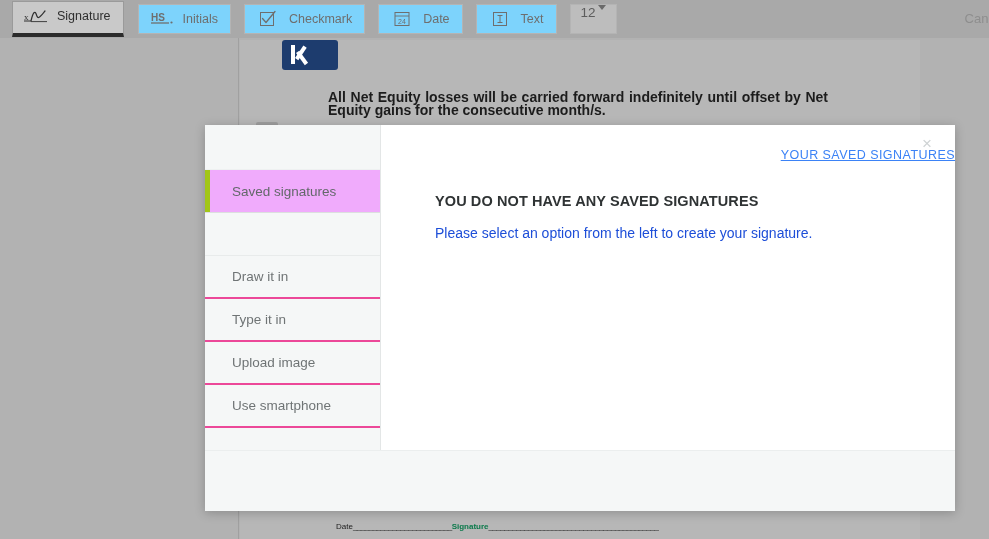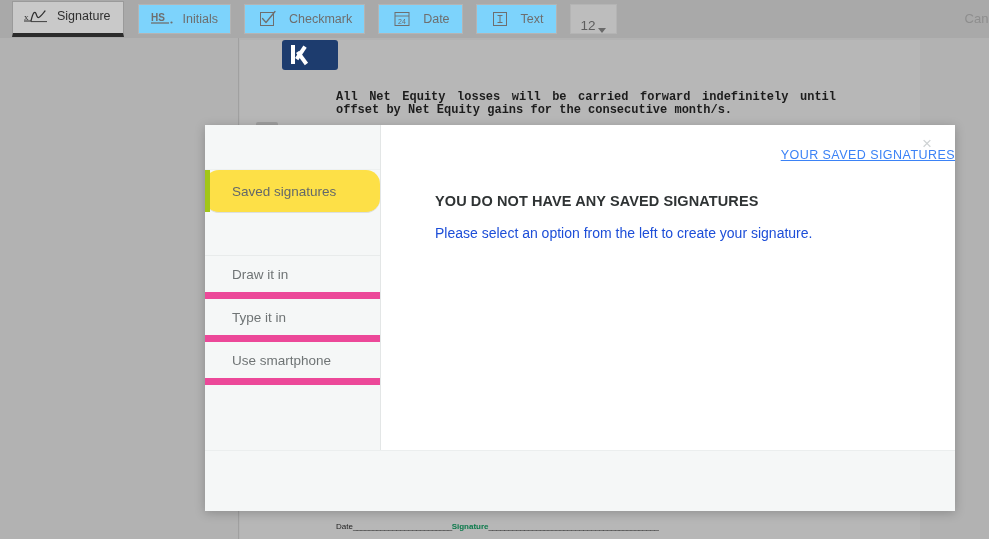--- a/index.html
+++ b/index.html
@@ -66,21 +66,21 @@
   }
   .tool-icon svg { display: block; }
 
   
   .size-btn {
     height: 30px;
     min-width: 46px;
     background: #bdbdbd;
     border: 1px solid #b4b4b4;
     display: flex;
-    align-items: flex-end;
+    align-items: flex-start;
     justify-content: center;
     gap: 2px;
     padding: 0 10px;
     color: #5d5d5d;
     font-size: 13.5px;
     cursor: pointer;
   }
   .caret-down {
     width: 0; height: 0;
     border-left: 4px solid transparent;
@@ -143,25 +143,25 @@
   }
   #page-smudge {
     position: absolute;
     left: 16px; top: 82px;
     width: 22px; height: 9px;
     background: #9e9e9e;
     border-radius: 2px;
   }
   .doc-para {
     position: absolute;
-    left: 96px;
+    left: 88px;
     width: 500px;
-    font-family: Liberation Mono, monospace;
+    font-family: Liberation Sans, sans-serif;
     color: #1c1c1c;
-    font-size: 12px;
+    font-size: 14px;
     line-height: 12.6px;
     text-align: justify;
   }
   #doc-p1 { top: 51px; font-weight: bold; }
   #doc-p2 { top: 76px; font-weight: normal; color: #232323; }
 
   #doc-sign-row {
     position: absolute;
     left: 96px; top: 482px;
     width: 500px;
@@ -200,34 +200,33 @@
   }
 
   .side-item {
     position: relative;
     height: 43px;
     display: flex;
     align-items: center;
     padding-left: 27px;
     font-size: 13.5px;
     color: #6f7475;
-    border-bottom: 7px solid #ec4899;
+    border-bottom: 2px solid #ec4899;
     cursor: pointer;
     background: #f5f7f7;
   }
   .side-item.spacer {
     height: 43px;
     cursor: default;
     border-bottom: 1px solid #e8ebeb;
   }
   .side-item.active {
-    background: #fde047;
+    background: #f0abfc;
     color: #63686a;
     border-bottom: 1px solid #dcdfdf;
-    border-radius: 14px;
   }
   .side-item.active::before {
     content: "";
     position: absolute;
     left: 0; top: 0;
     width: 5px; height: 100%;
     background: #a2c617;
   }
   #side-top-pad {
     height: 45px;
@@ -394,20 +393,23 @@
         </div>
 
         <div class="side-item">
           <span>Draw it in</span>
         </div>
 
         <div class="side-item">
           <span>Type it in</span>
         </div>
 
+        <div class="side-item">
+          <span>Upload image</span>
+        </div>
 
         <div class="side-item">
           <span>Use smartphone</span>
         </div>
       </div>
 
       <div id="modal-main">
         <div id="modal-title">YOUR SAVED SIGNATURES</div>
         <div id="modal-close">×</div>
         <div id="main-heading">YOU DO NOT HAVE ANY SAVED SIGNATURES</div>

